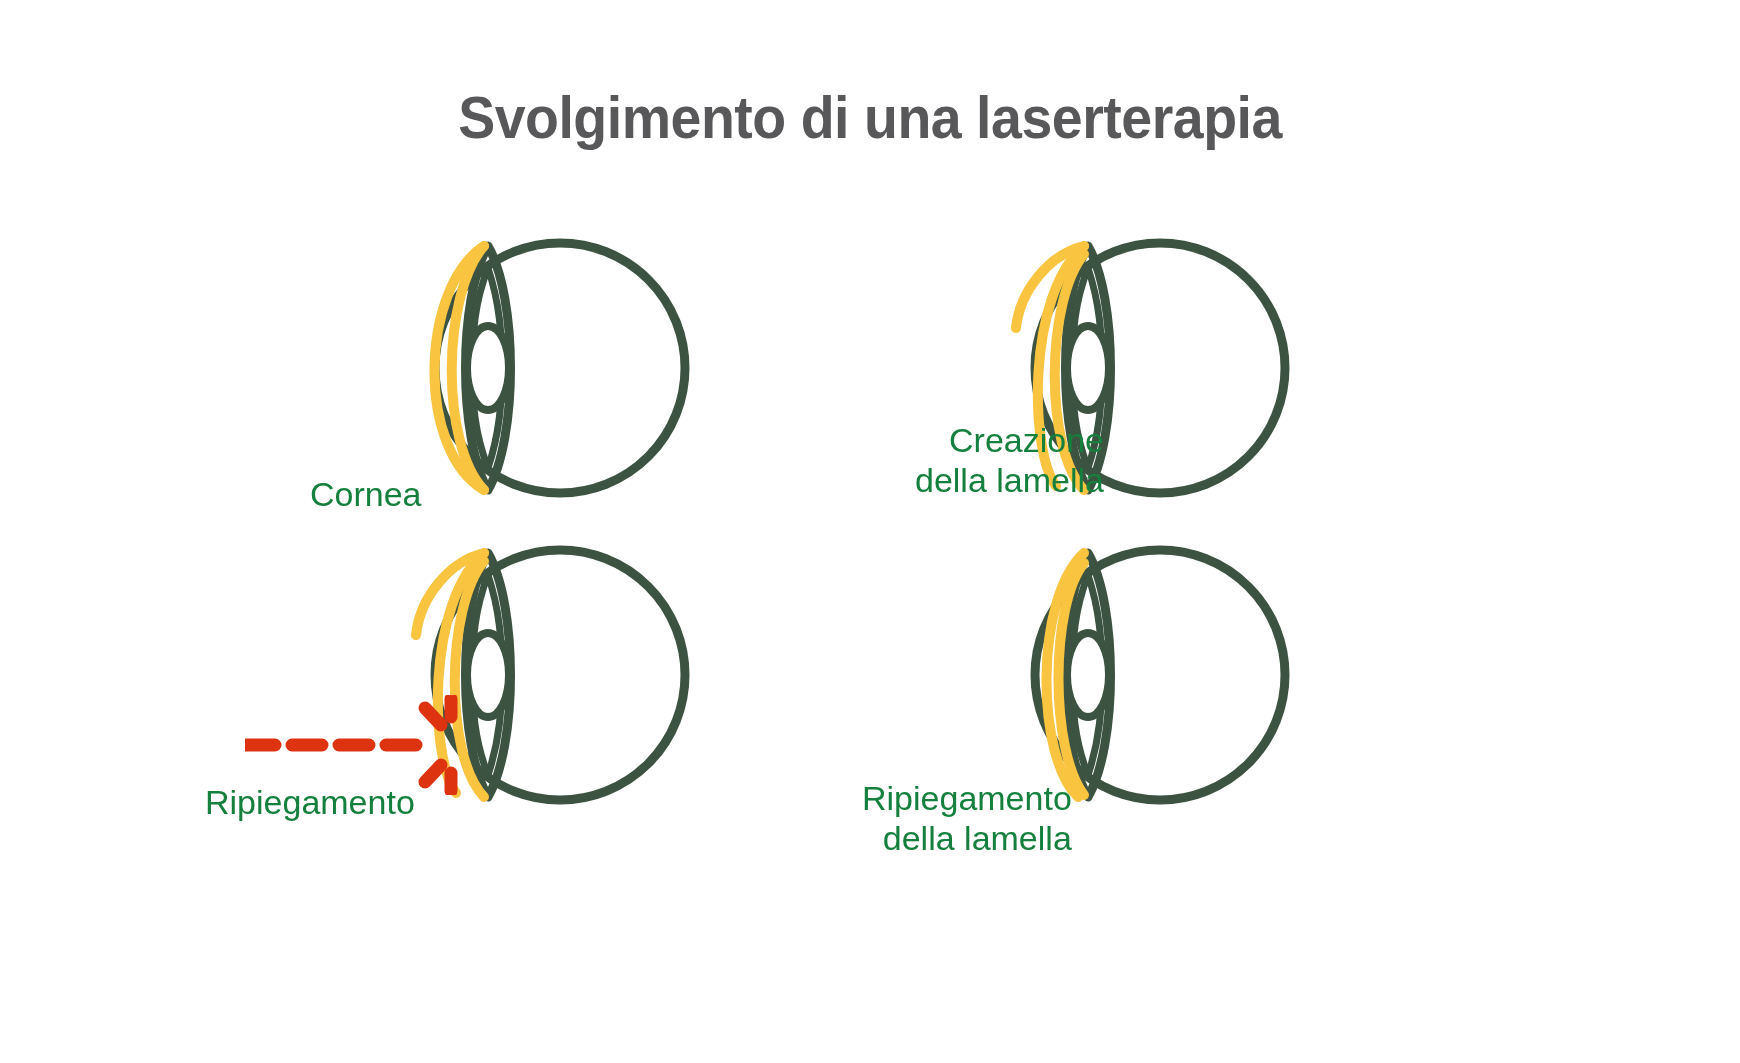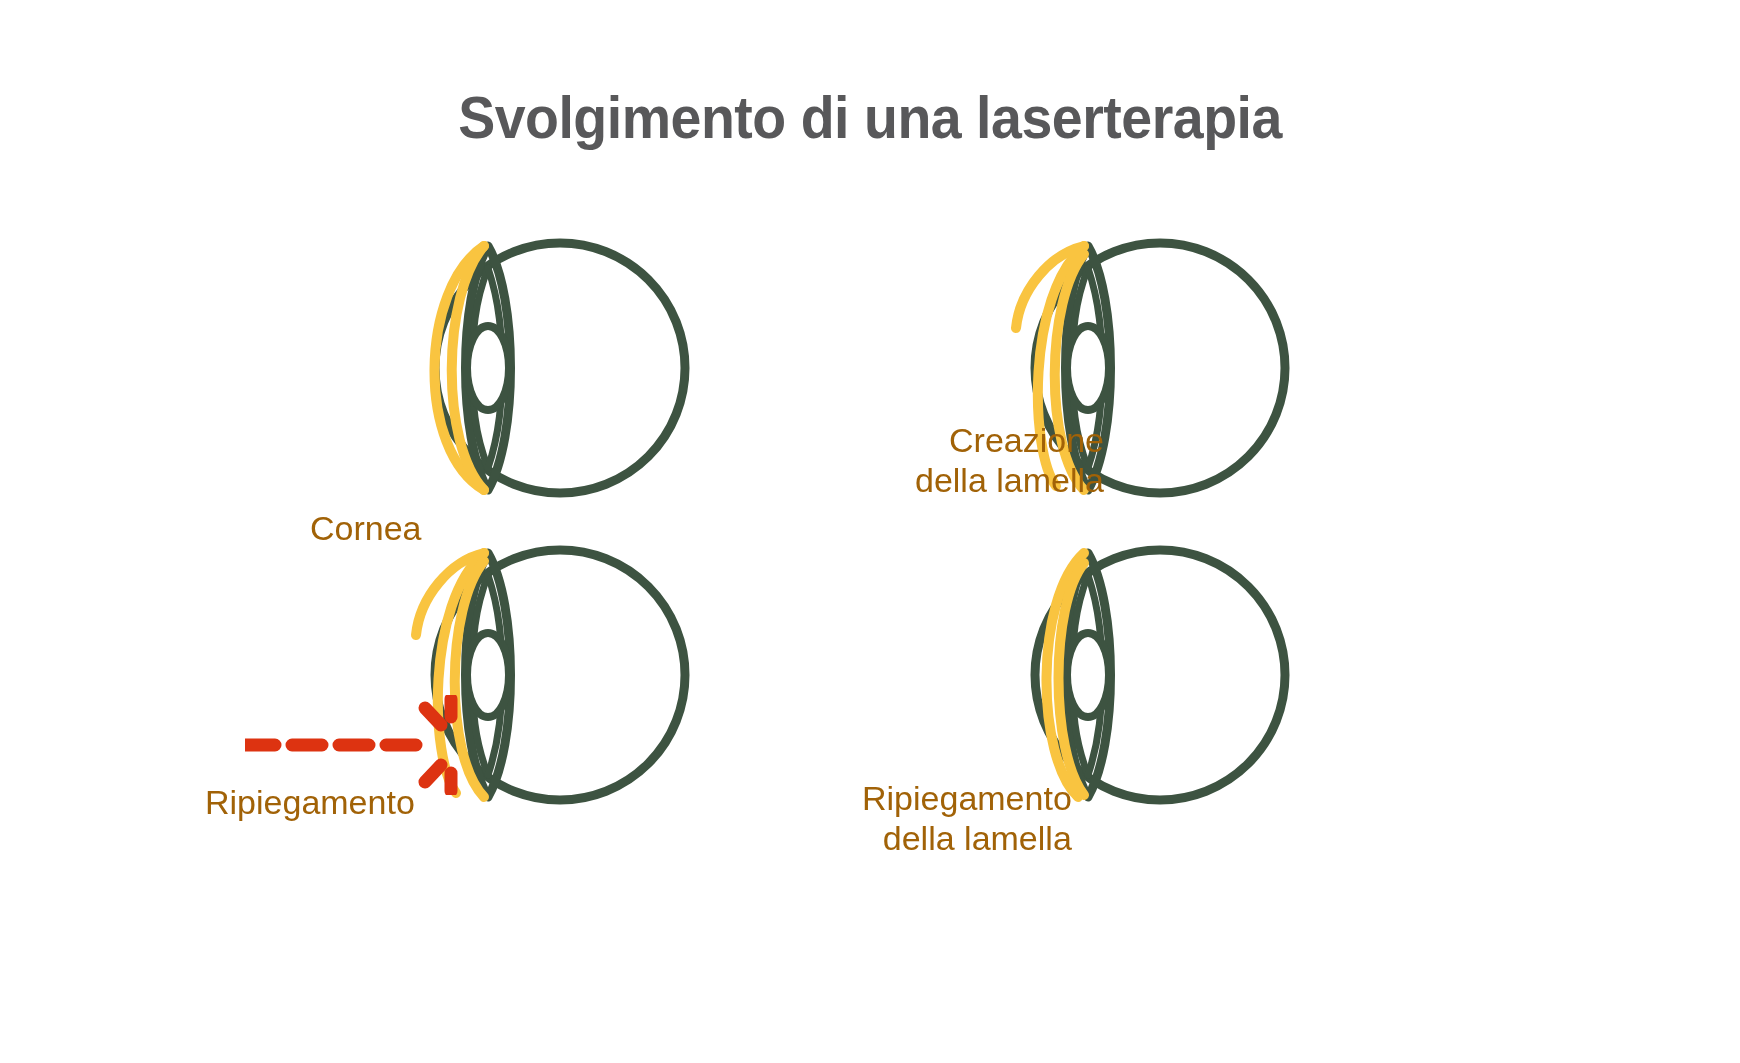--- a/index.html
+++ b/index.html
@@ -46,36 +46,36 @@
   .stage {
     position: absolute;
   }
   .stage .figure {
     position: absolute;
     left: 0;
     top: 0;
   }
   .caption {
     position: absolute;
-    color: #a16207;
+    color: #15803d;
     font-family: "Liberation Sans", sans-serif;
     font-size: 34px;
     line-height: 40px;
     white-space: nowrap;
   }
   .caption.right-aligned {
     text-align: right;
   }
 
   #stage-cornea        { left: 400px;  top: 238px;  width: 320px;  height: 300px; }
   #stage-flap-creation { left: 1000px; top: 238px;  width: 320px;  height: 300px; }
   #stage-laser         { left: 400px;  top: 545px;  width: 320px;  height: 300px; }
   #stage-flap-fold     { left: 1000px; top: 545px;  width: 320px;  height: 300px; }
 
-  #caption-cornea      { left: 310px;  top: 508px;  }
+  #caption-cornea      { left: 310px;  top: 474px;  }
   #caption-flap-creation { left: 915px; top: 420px; }
   #caption-laser       { left: 205px;  top: 782px;  }
   #caption-flap-fold   { left: 862px;  top: 778px; text-align: right;  }
 
   
   #laser-beam-group {
     position: absolute;
     left: 245px;
     top: 695px;
     width: 280px;

